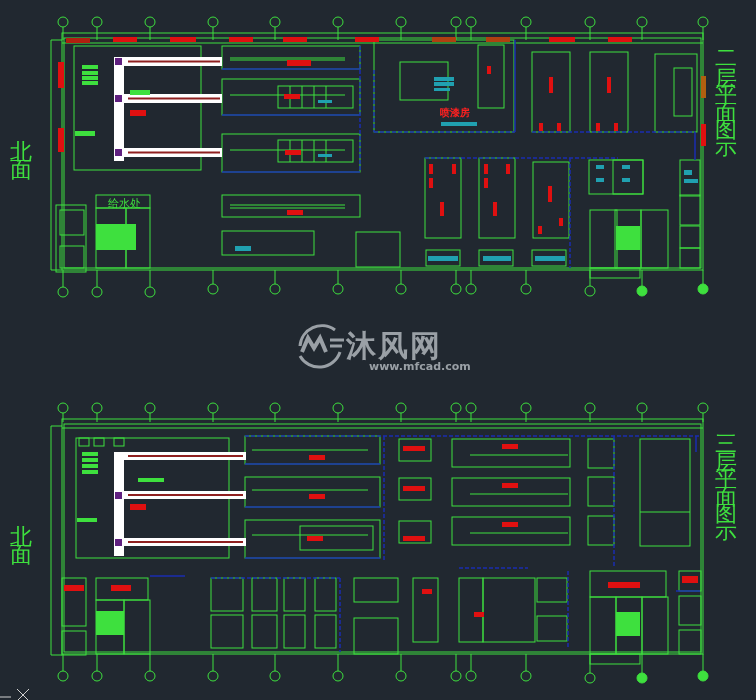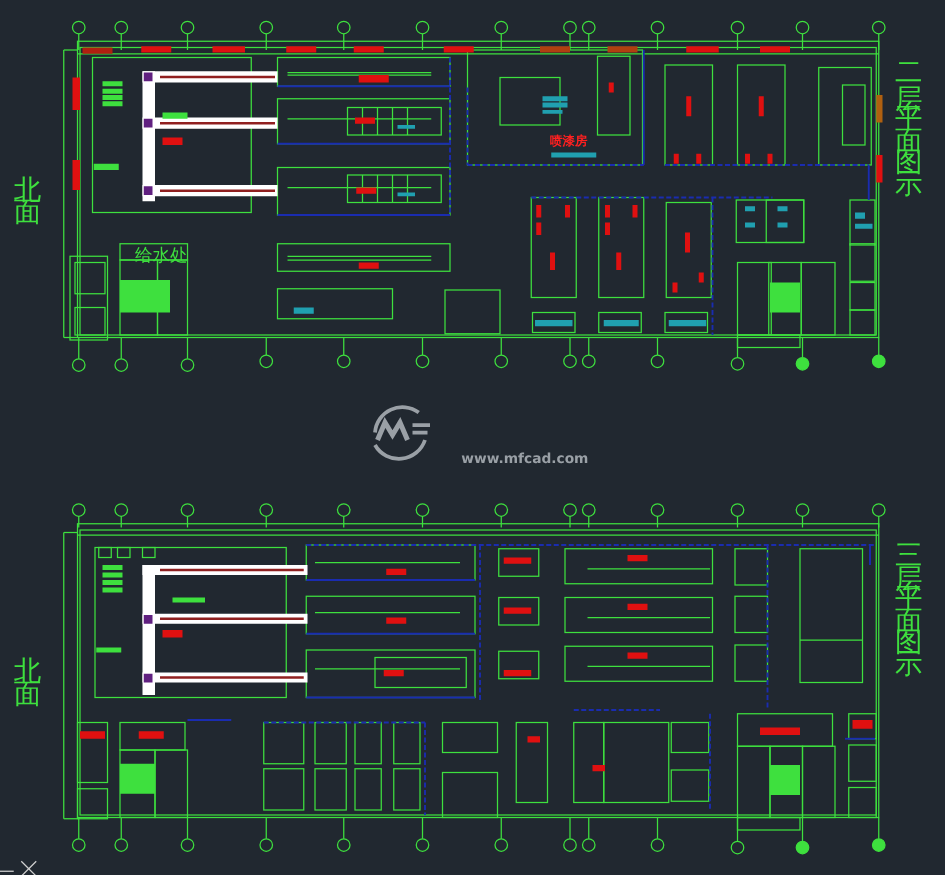--- a/index.html
+++ b/index.html
@@ -449,19 +449,20 @@
     <span>二</span><span>层</span><span>平</span><span>面</span><span>图</span><span>示</span>
   </div>
 
   <div class="side-label" style="left:10px; top:507px;">
     <span>北</span><span>面</span>
   </div>
   <div class="side-label" style="left:715px; top:418px; letter-spacing:17px;">
     <span>三</span><span>层</span><span>平</span><span>面</span><span>图</span><span>示</span>
   </div>
 
-  <div class="grn-label" style="left:108px; top:196px; font-size:14px;">给水处</div>
+  <div class="grn-label" style="left:108px; top:196px; font-size:11px;">给水处</div>
   <div class="red-label" style="left:428px; top:106px; font-size:10px;margin-left:12px;">喷漆房</div>
 
   <div class="wm">
+    <div class="wm-cn">沐风网</div>
     <div class="wm-url">www.mfcad.com</div>
   </div>
 </div>
 
 </body></html>

